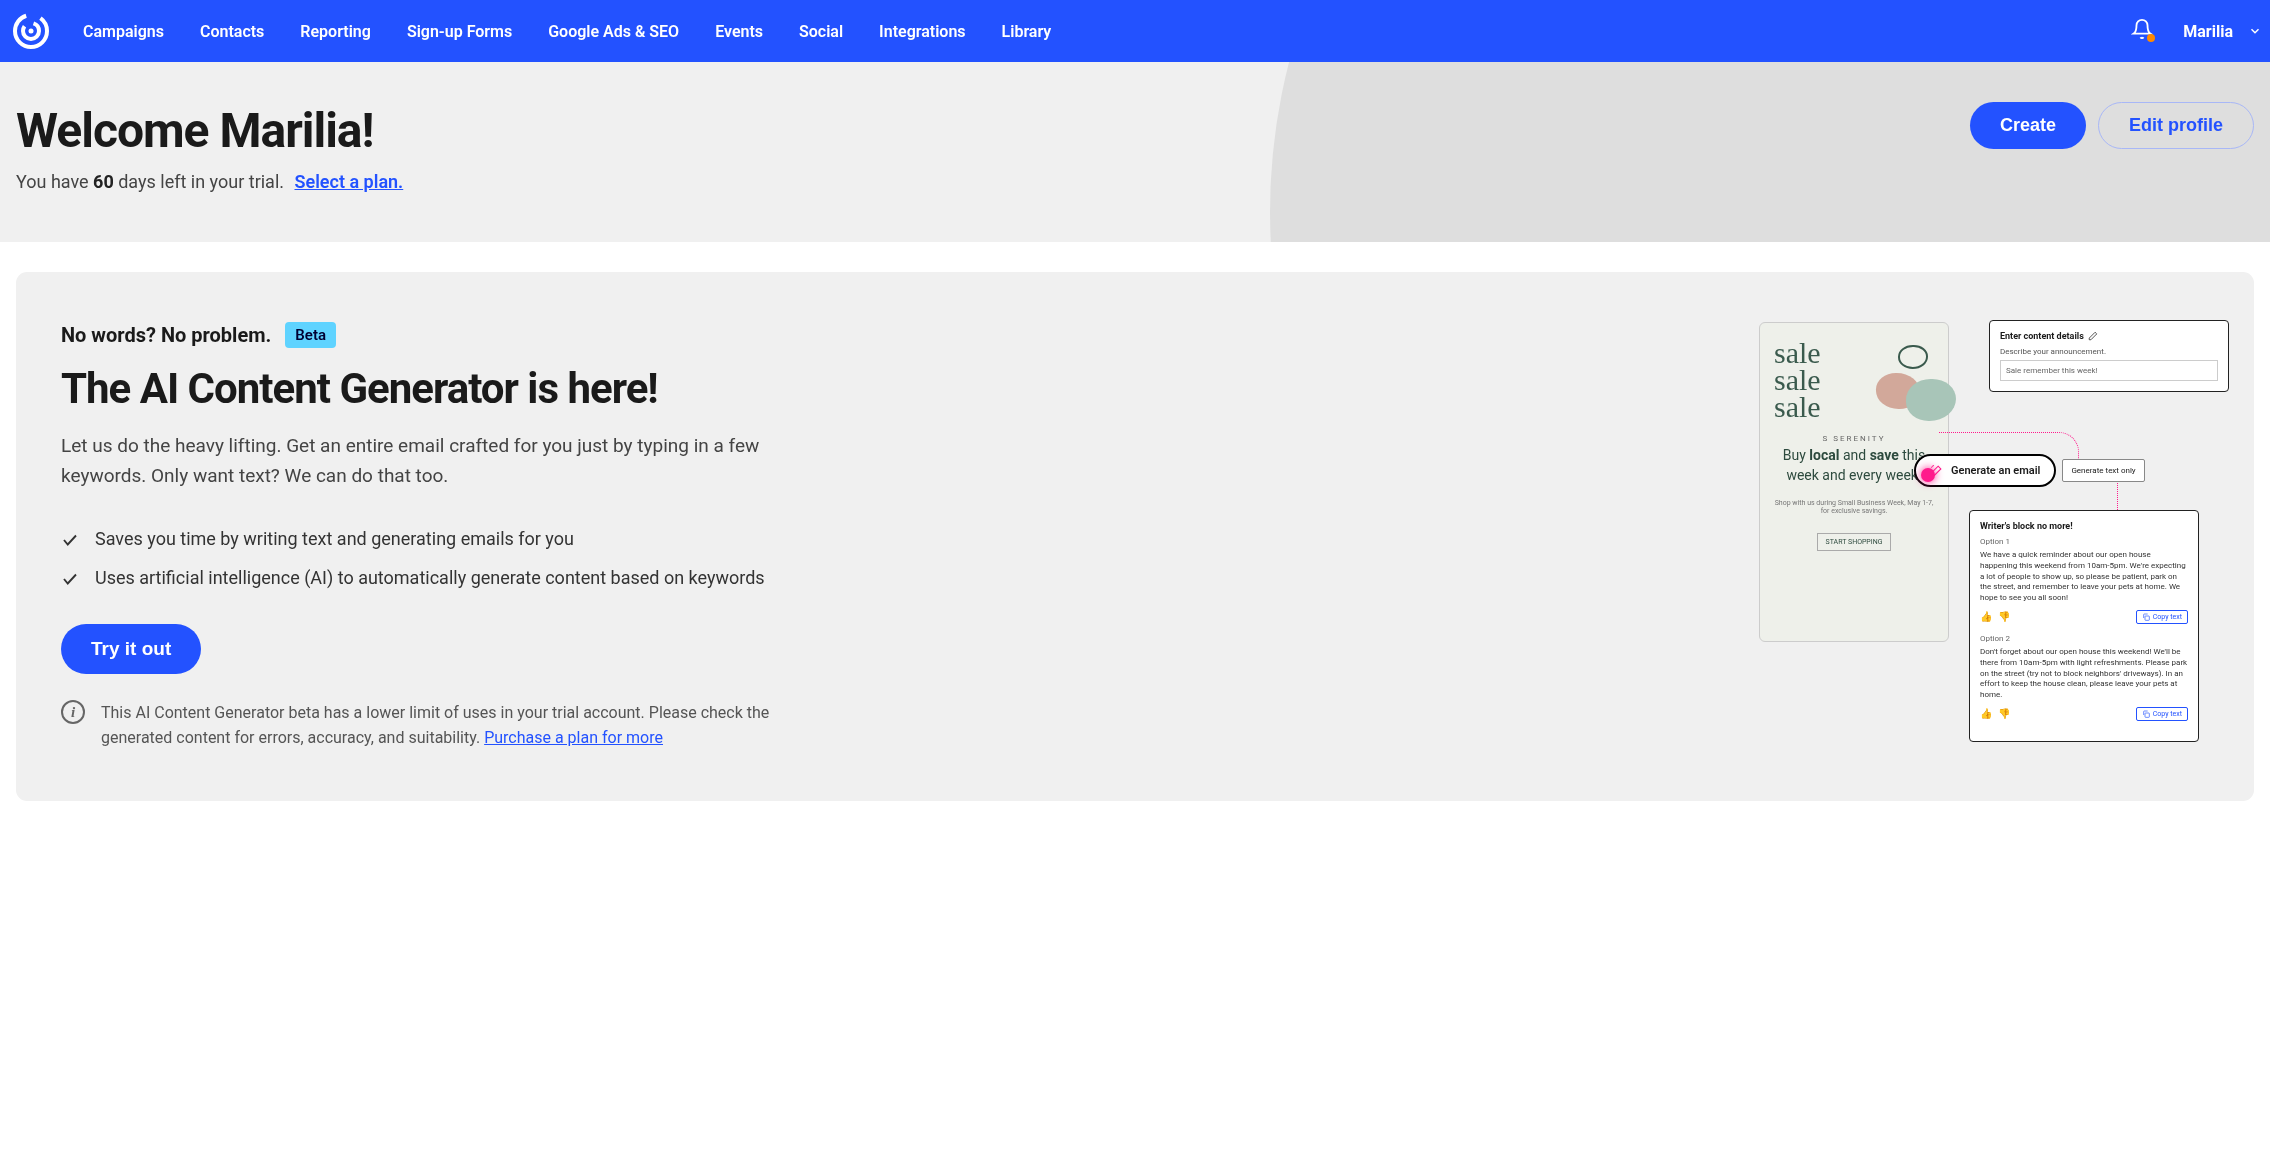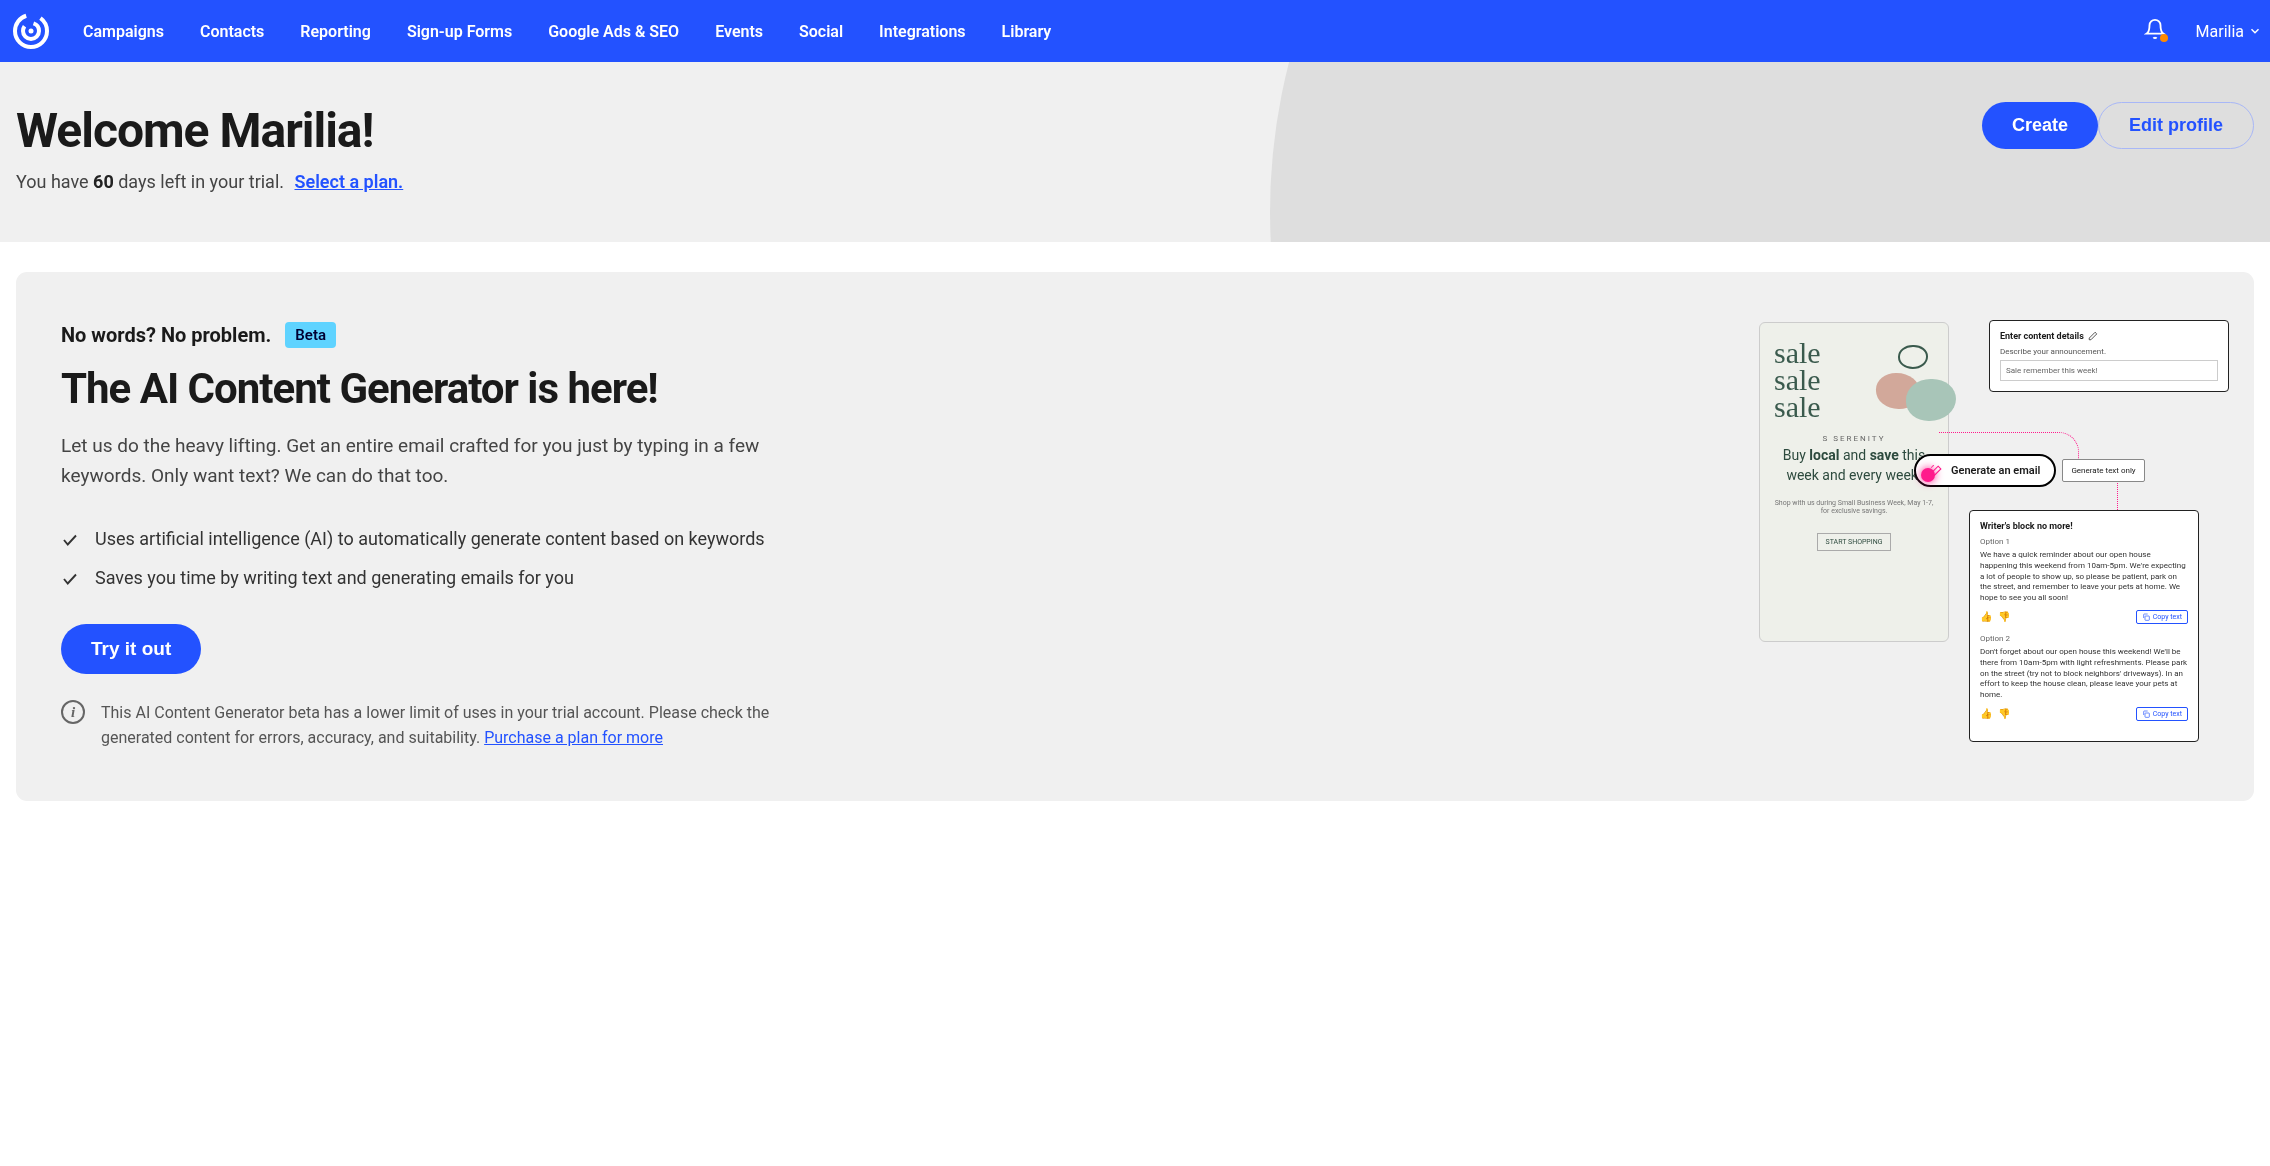--- a/index.html
+++ b/index.html
@@ -18,21 +18,21 @@
   display: flex; align-items: center; justify-content: center;
   margin-right: 30px;
 }
 .logo svg { width: 40px; height: 40px; }
 .nav-items { display: flex; gap: 36px; flex: 1; }
 .nav-item { color: #fff; font-weight: 600; font-size: 16px; cursor: pointer; }
 .nav-right { display: flex; align-items: center; gap: 30px; }
 .bell { position: relative; cursor: pointer; }
 .bell svg { width: 22px; height: 22px; fill: none; stroke: #fff; stroke-width: 2; }
 .bell-dot { position: absolute; bottom: 2px; right: -2px; width: 8px; height: 8px; background: #ff8a00; border-radius: 50%; }
-.user-menu { display: flex; align-items: center; gap: 4px; cursor: pointer; font-weight: 400; font-size: 16px; }
+.user-menu { display: flex; align-items: center; gap: 15px; cursor: pointer; font-weight: 700; font-size: 16px; }
 .user-menu svg { width: 14px; height: 14px; fill: none; stroke: #fff; stroke-width: 2.5; }
 
 .hero {
   background: #f0f0f0;
   padding: 40px 16px 50px 16px;
   display: flex;
   justify-content: space-between;
   align-items: flex-start;
   position: relative;
   overflow: hidden;
@@ -45,21 +45,21 @@
   height: 1200px;
   background: #dedede;
   border-radius: 50%;
   z-index: 0;
 }
 .hero-left, .hero-right { position: relative; z-index: 1; }
 .hero-title { font-size: 48px; font-weight: 700; margin-bottom: 12px; letter-spacing: -1px; }
 .hero-sub { font-size: 18px; color: #444; }
 .hero-sub b { color: #222; font-weight: 700; }
 .hero-sub a { color: #2352ff; font-weight: 600; margin-left: 6px; text-decoration: underline; cursor: pointer; }
-.hero-right { display: flex; }
+.hero-right { display: flex; gap: 12px; }
 .btn { padding: 12px 30px; border-radius: 999px; font-size: 18px; font-weight: 700; cursor: pointer; border: none; }
 .btn-primary { background: #2352ff; color: #fff; }
 .btn-outline { background: transparent; color: #2352ff; border: 1px solid #a8b7f7; }
 
 .content { padding: 30px 16px; }
 .card {
   background: #f0f0f0;
   border-radius: 11px;
   padding: 50px 45px;
   display: flex;
@@ -178,27 +178,27 @@
         <span>No words? No problem.</span>
         <span class="beta-badge">Beta</span>
       </div>
       <h2 class="card-title">The AI Content Generator is here!</h2>
       <p class="card-desc">Let us do the heavy lifting. Get an entire email crafted for you just by typing in a few keywords. Only want text? We can do that too.</p>
       <ul class="features">
         <li>
           <span class="check"><svg viewBox="0 0 24 24">
                 <polyline points="4 12 9 18 20 6"></polyline>
               </svg></span>
-          <span>Uses artificial intelligence (AI) to automatically generate content based on keywords</span>
+          <span>Saves you time by writing text and generating emails for you</span>
         </li>
         <li>
           <span class="check"><svg viewBox="0 0 24 24">
                 <polyline points="4 12 9 18 20 6"></polyline>
               </svg></span>
-          <span>Saves you time by writing text and generating emails for you</span>
+          <span>Uses artificial intelligence (AI) to automatically generate content based on keywords</span>
         </li>
       </ul>
       <button class="try-btn">Try it out</button>
       <div class="disclaimer">
         <span class="info-icon">i</span>
         <span>
           <span>This AI Content Generator beta has a lower limit of uses in your trial account. Please check the generated content for errors, accuracy, and suitability. </span><a>Purchase a plan for more</a>
         </span>
       </div>
     </div>

